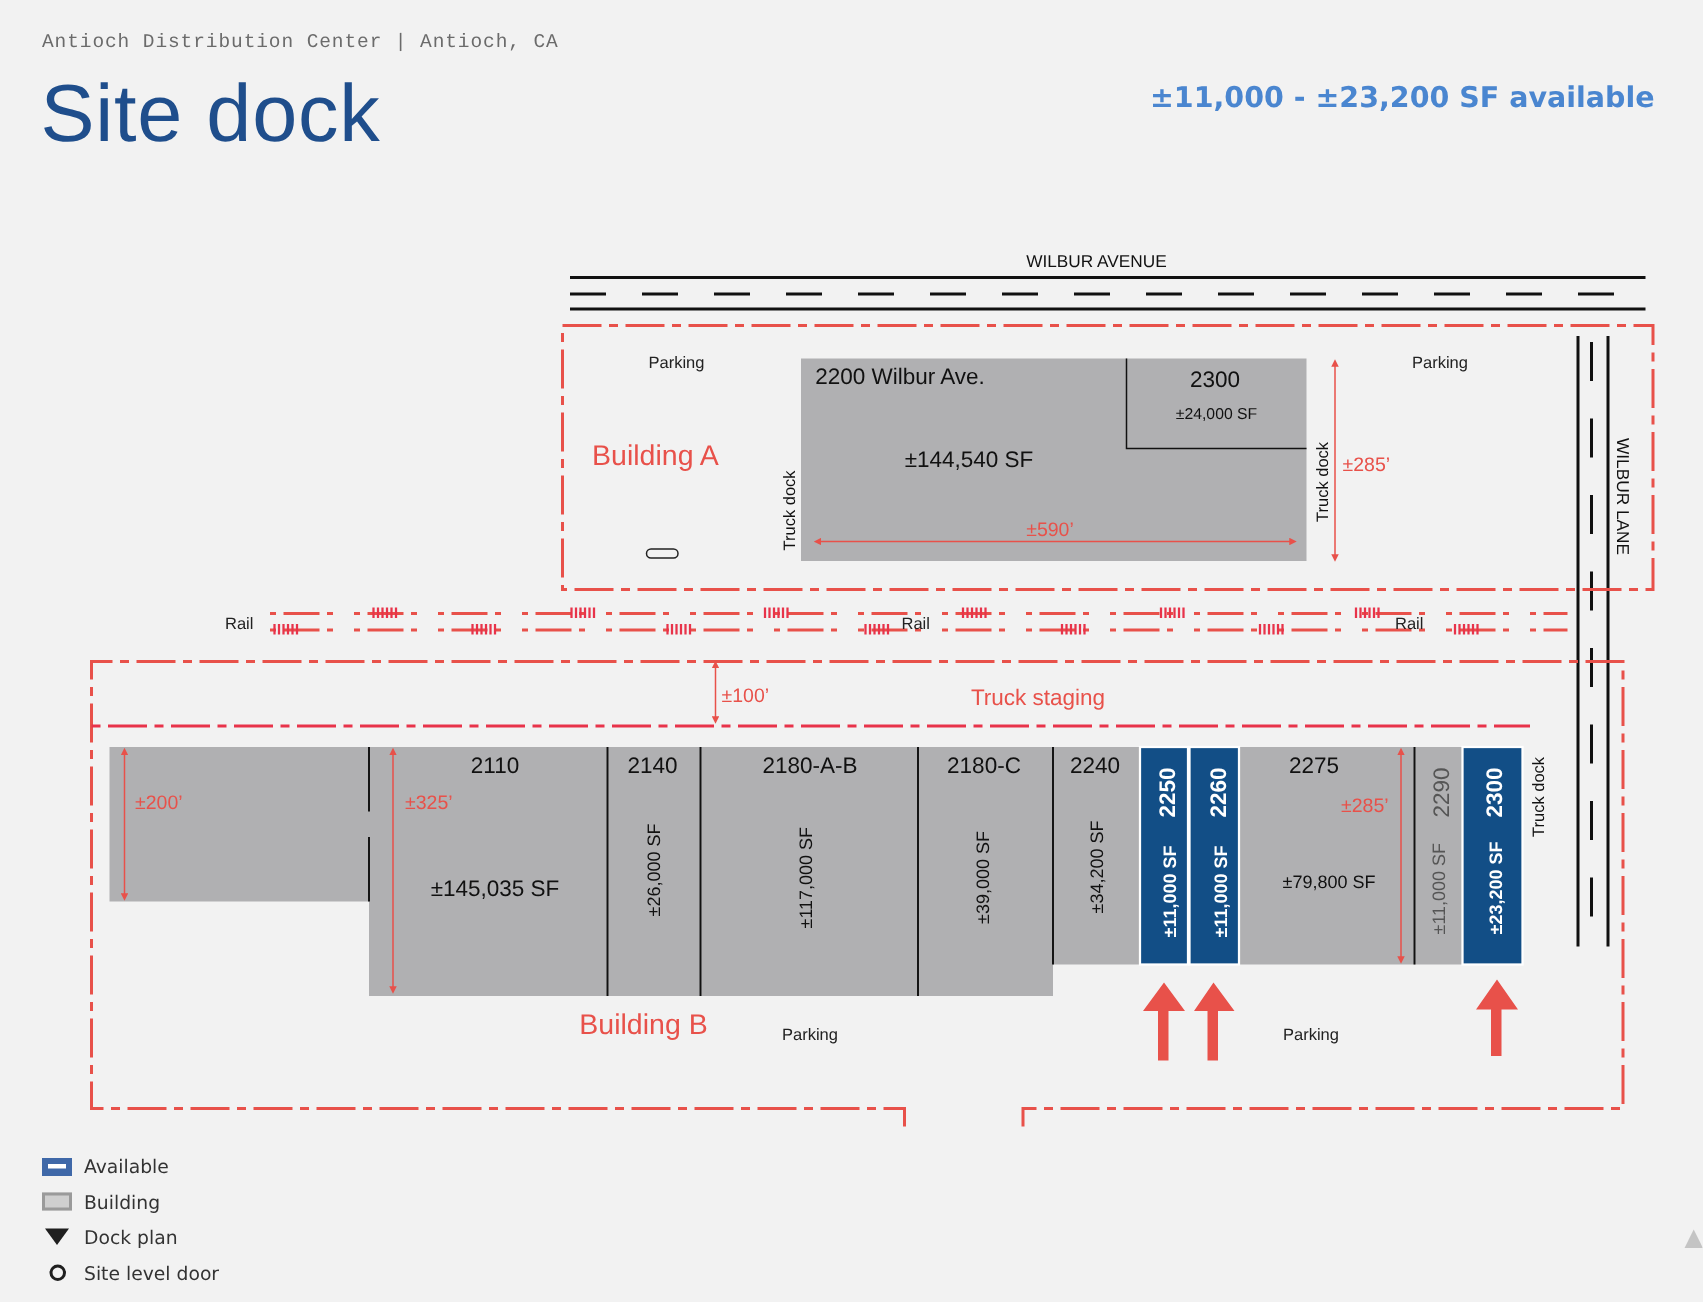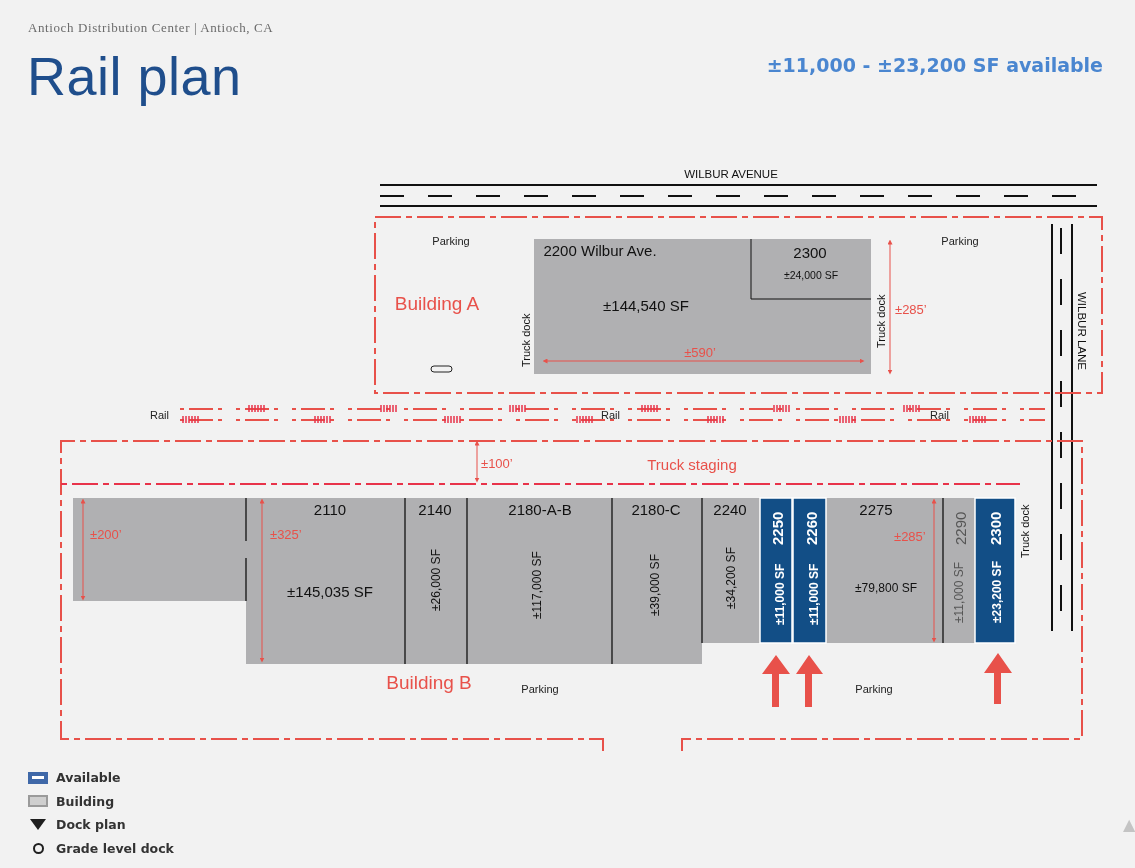--- a/index.html
+++ b/index.html
@@ -2,48 +2,48 @@
 <html><head>
 <meta charset="utf-8">
 <style>
   html, body { margin: 0; padding: 0; }
   body {
     width: 1135px; height: 868px; background: #f2f2f2; position: relative; overflow: hidden;
     font-family: "DejaVu Sans", "Liberation Sans", sans-serif;
   }
   .subtitle {
     position: absolute; left: 28px; top: 20px; font-size: 13px; color: #6b6b6b; letter-spacing: 0.6px;
-    font-family: Liberation Serif, serif;
+    font-family: Liberation Mono, monospace;
   }
   .title {
     position: absolute; left: 27px; top: 45px; font-size: 54px; color: #1f4e8c; font-weight: 300;
     font-family: "Liberation Sans", sans-serif; letter-spacing: 0.5px;
   }
   .availability {
     position: absolute; right: 32px; top: 54px; font-size: 19px; color: #4a86d0; font-weight: bold;
     font-family: "DejaVu Sans", sans-serif;
   }
   svg#plan { position: absolute; left: 0; top: 0; }
   svg text { font-family: "Liberation Sans", sans-serif; }
-  .legend { position: absolute; left: 28px; top: 766px; font-weight: bold; }
+  .legend { position: absolute; left: 28px; top: 766px; }
   .legend-item { display: flex; align-items: center; height: 23.5px; font-size: 12.5px; color: #333; font-family: "DejaVu Sans", sans-serif; }
   .legend-swatch { width: 20px; height: 12px; margin-right: 8px; box-sizing: border-box; display: flex; align-items: center; justify-content: center; }
   .sw-available { background: #3f68a8; }
   .sw-available::after { content: ""; width: 12px; height: 3px; background: #fff; display: block; }
   .sw-occupied { background: #cfcfcf; border: 2px solid #9a9a9a; }
   .sw-dock { width: 0; height: 0; border-left: 8px solid transparent; border-right: 8px solid transparent; border-top: 11px solid #1f1f1f; }
   .sw-grade { width: 7px; height: 7px; border: 2px solid #1f1f1f; border-radius: 50%; }
   .sw-wrap { width: 20px; margin-right: 8px; display: flex; justify-content: center; }
   .north { position: absolute; right: 0; top: 815px; width: 12px; height: 40px; color: #c4c4c4; font-size: 16px; font-weight: bold; }
 </style>
 </head>
 <body>
 
 <div class="subtitle">Antioch Distribution Center | Antioch, CA</div>
-<div class="title">Rail plan</div>
+<div class="title">Site dock</div>
 <div class="availability">±11,000 - ±23,200 SF available</div>
 
 <svg id="plan" width="1135" height="868" viewBox="0 0 1135 868">
   <defs>
     <marker id="arr" viewBox="0 0 6 6" refX="3" refY="3" markerWidth="5" markerHeight="5" orient="auto-start-reverse">
       <path d="M0,0 L6,3 L0,6 z" fill="#e8514a"></path>
     </marker>
   </defs>
 
   <g>
@@ -179,17 +179,17 @@
   <div class="legend-item">
     <span class="sw-wrap">
         <span class="sw-dock"></span>
       </span>
     <span>Dock plan</span>
   </div>
   <div class="legend-item">
     <span class="sw-wrap">
         <span class="sw-grade"></span>
       </span>
-    <span>Grade level dock</span>
+    <span>Site level door</span>
   </div>
 </div>
 
 <div class="north">▲</div>
 
 </body></html>

